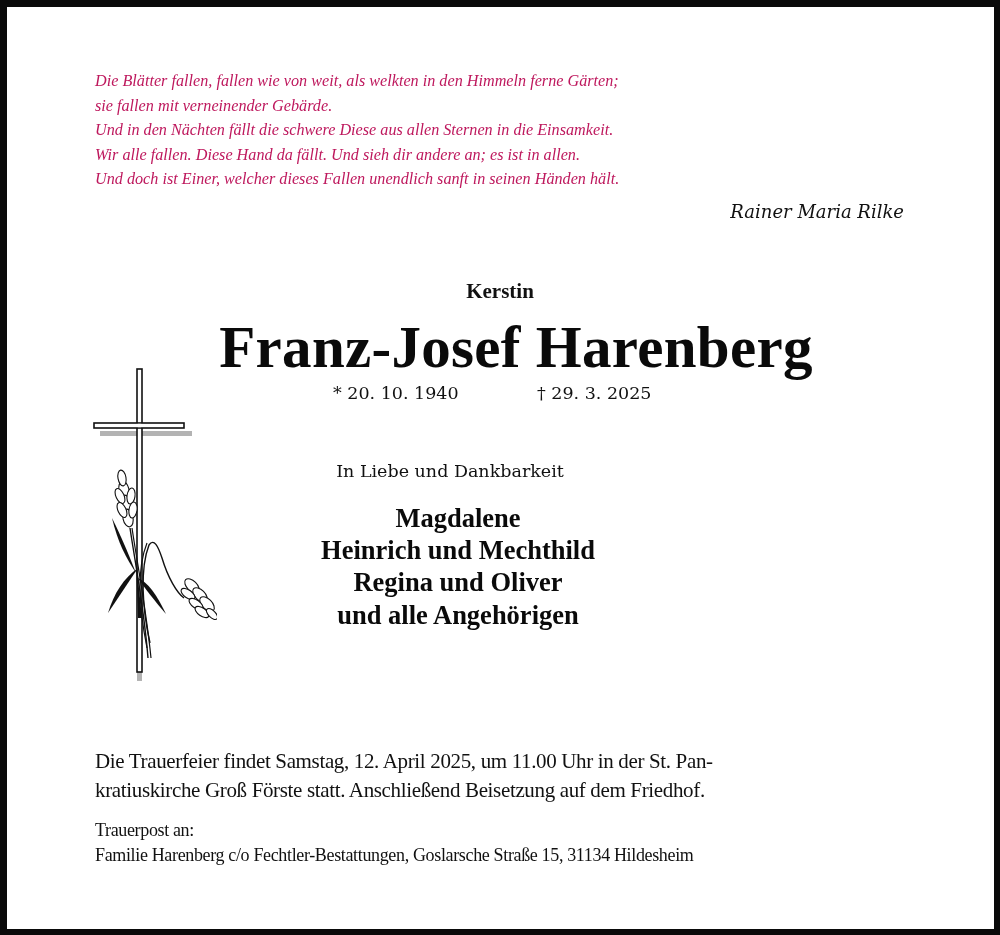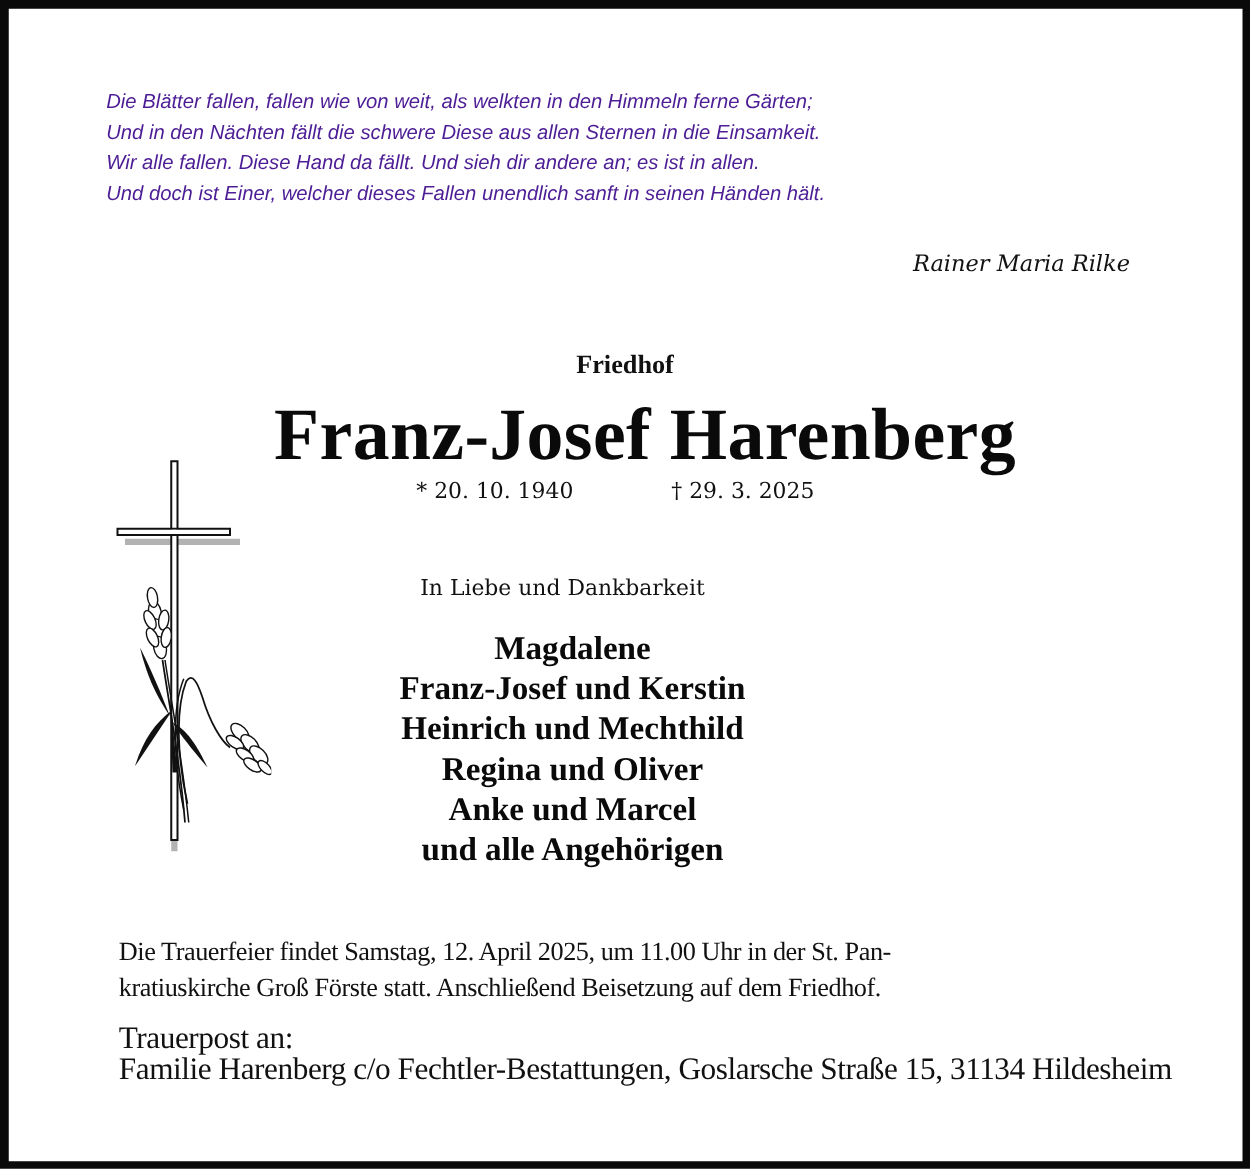--- a/index.html
+++ b/index.html
@@ -8,23 +8,23 @@
       position: absolute; left: 0; top: 0;
       width: 1000px; height: 935px;
       box-sizing: border-box;
       border-top: 7px solid #0a0a0a;
       border-left: 7px solid #0a0a0a;
       border-right: 6px solid #0a0a0a;
       border-bottom: 6px solid #0a0a0a;
       background: #fff;
     }
     .poem {
-      position: absolute; left: 85px; top: 69px; width: 820px;
+      position: absolute; left: 95px; top: 69px; width: 820px;
       font-style: italic; font-size: 16.2px; line-height: 24.6px;
-      font-family: Liberation Sans, sans-serif; color: #4c1d95;
+      font-family: Liberation Serif, serif; color: #be185d;
     }
     .poem .line { white-space: nowrap; display: block; }
     .author {
       position: absolute; right: 96px; top: 201px;
       font-style: italic; font-size: 18px;
       font-family: "DejaVu Serif", serif; color: #111; white-space: nowrap;
     }
     .profession {
       position: absolute; left: 0; width: 1000px; top: 279px; text-align: center;
       font-family: "Liberation Serif", serif; font-weight: bold; font-size: 21px; color: #111;
@@ -52,39 +52,40 @@
     .family .member { display: block; white-space: nowrap; }
     .cross { position: absolute; left: 92px; top: 368px; width: 125px; height: 318px; }
     .notice {
       position: absolute; left: 95px; top: 747px; width: 820px;
       font-family: "Liberation Serif", serif; font-size: 21px; line-height: 29px;
       color: #111; letter-spacing: -0.35px;
     }
     .notice .line { display: block; white-space: nowrap; }
     .mail {
       position: absolute; left: 95px; top: 818px; width: 830px;
-      font-family: "Liberation Serif", serif; font-size: 25px; line-height: 25px;
+      font-family: "Liberation Serif", serif; font-size: 18px; line-height: 25px;
       color: #111; letter-spacing: -0.35px;
     }
     .mail .line { display: block; white-space: nowrap; }
   </style>
 </head>
 <body>
 
 <div class="frame"></div>
 
 <div class="poem">
   <span class="line">Die Blätter fallen, fallen wie von weit, als welkten in den Himmeln ferne Gärten;</span>
+  <span class="line">sie fallen mit verneinender Gebärde.</span>
   <span class="line">Und in den Nächten fällt die schwere Diese aus allen Sternen in die Einsamkeit.</span>
   <span class="line">Wir alle fallen. Diese Hand da fällt. Und sieh dir andere an; es ist in allen.</span>
   <span class="line">Und doch ist Einer, welcher dieses Fallen unendlich sanft in seinen Händen hält.</span>
 </div>
 <div class="author">Rainer Maria Rilke</div>
 
-<div class="profession">Friedhof</div>
+<div class="profession">Kerstin</div>
 <div class="name">Franz-Josef Harenberg</div>
 <div class="dates">
   <span class="birth">* 20. 10. 1940</span>
   <span class="death">† 29. 3. 2025</span>
 </div>
 
 <svg class="cross" viewBox="0 0 125 318" xmlns="http://www.w3.org/2000/svg">
 
   <rect x="45" y="8" width="5" height="305" fill="#b3b3b3"></rect>
   <rect x="8" y="63" width="92" height="5" fill="#b3b3b3"></rect>
@@ -121,24 +122,22 @@
 
   <path d="M20 150 C 26 175, 34 190, 44 205 C 36 185, 30 170, 20 150 Z" fill="#111"></path>
   <path d="M16 245 C 22 225, 32 210, 46 200 C 36 215, 26 230, 16 245 Z" fill="#111"></path>
   <path d="M46 210 C 56 215, 64 225, 74 246 C 62 232, 54 222, 46 210 Z" fill="#111"></path>
   <path d="M44 190 L 50 250 L 46 250 Z" fill="#111"></path>
 </svg>
 
 <div class="intro">In Liebe und Dankbarkeit</div>
 <div class="family">
   <span class="member">Magdalene</span>
-  <span class="member">Franz-Josef und Kerstin</span>
   <span class="member">Heinrich und Mechthild</span>
   <span class="member">Regina und Oliver</span>
-  <span class="member">Anke und Marcel</span>
   <span class="member">und alle Angehörigen</span>
 </div>
 
 <div class="notice">
   <span class="line">Die Trauerfeier findet Samstag, 12. April 2025, um 11.00 Uhr in der St. Pan-</span>
   <span class="line">kratiuskirche Groß Förste statt. Anschließend Beisetzung auf dem Friedhof.</span>
 </div>
 
 <div class="mail">
   <span class="line">Trauerpost an:</span>

